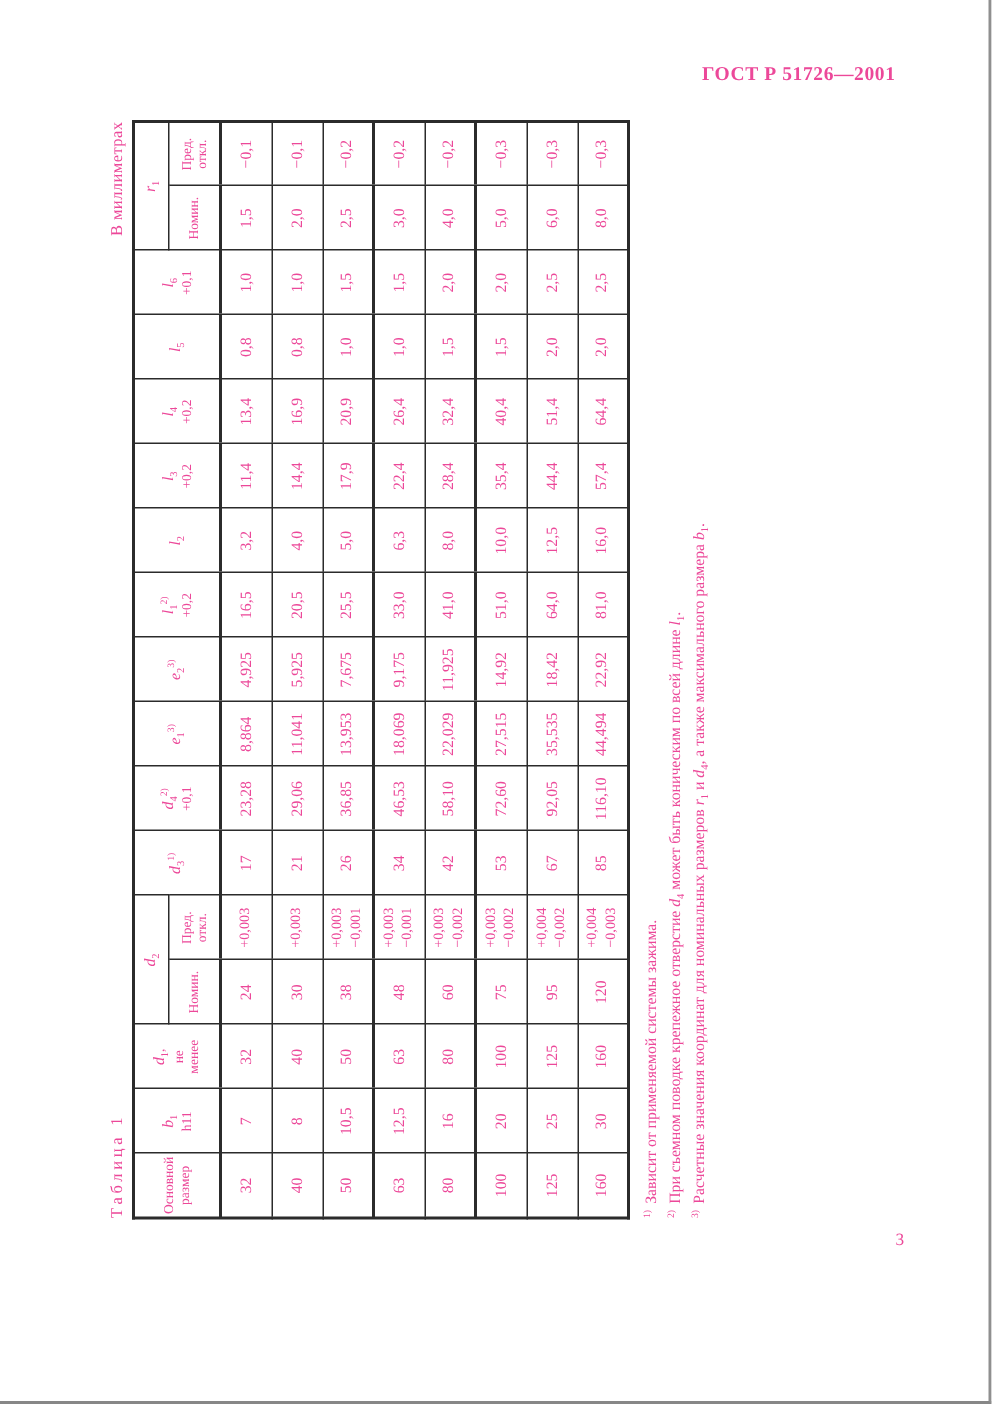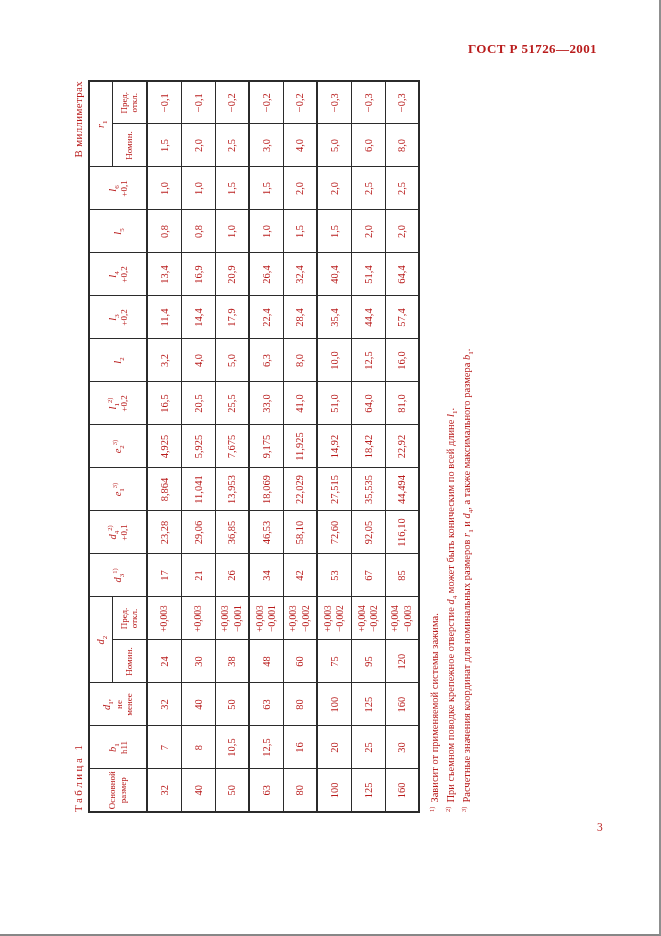--- a/index.html
+++ b/index.html
@@ -1,18 +1,18 @@
 <!DOCTYPE html>
 <html><head>
 <meta charset="utf-8">
 <style>
   html,body { margin:0; padding:0; background:#e8e8e8; }
   .page {
     position:relative; width:661px; height:936px; background:#ffffff;
-    font-family:"Liberation Serif", serif; color:#b91c1c; overflow:hidden;
+    font-family:"Liberation Serif", serif; color:#ec4899; overflow:hidden;
     box-sizing:border-box; border-right:2px solid #8f8f8f; border-bottom:2px solid #878787;
   }
   .gost-code {
     position:absolute; top:41px; right:62px;
     font-size:13px; font-weight:bold; letter-spacing:0.4px; white-space:nowrap;
   }
   .page-number { position:absolute; left:597px; top:821px; font-size:11.5px; }
 
   
   .rot-block {

